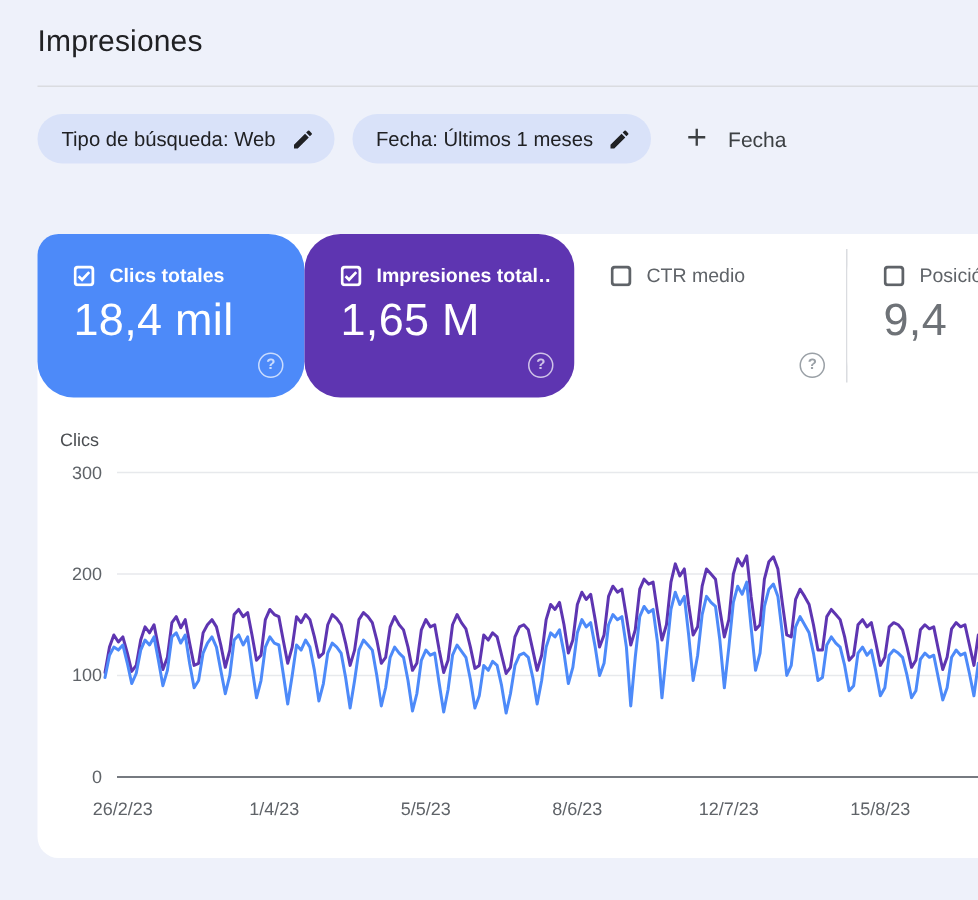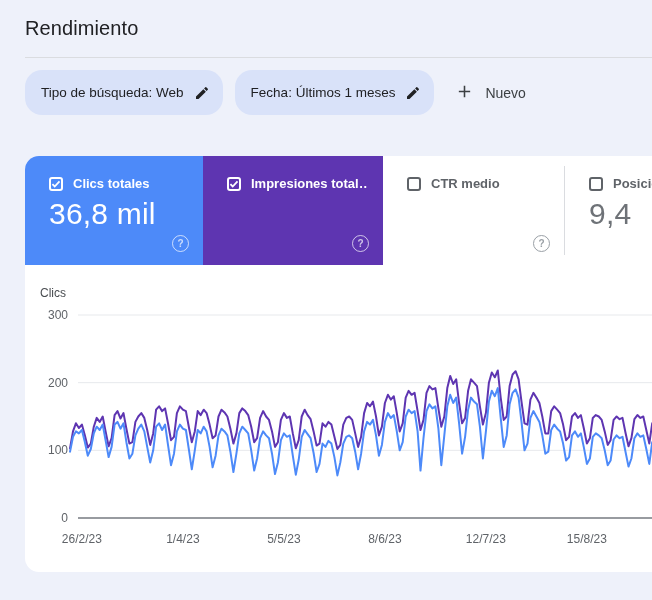--- a/index.html
+++ b/index.html
@@ -14,64 +14,64 @@
     font-size:20px;color:#202124;letter-spacing:.1px;
   }
   .header-divider{
     position:absolute;left:25px;top:57px;width:627px;height:1px;background:#dadce0;
   }
   .filters-row{
     position:absolute;left:25px;top:76px;height:33px;
     display:flex;align-items:center;gap:12px;
   }
   .chip{
-    height:45px;display:flex;align-items:center;gap:10px;
+    height:33px;display:flex;align-items:center;gap:10px;
     background:#d9e2f9;border-radius:17px;padding:0 13px 0 16px;
     font-size:13.5px;color:#202124;cursor:pointer;white-space:nowrap;
   }
   .chip svg{display:block;}
   .new-button{
     display:flex;align-items:center;gap:12px;margin-left:10px;
     font-size:14px;color:#3c4043;cursor:pointer;
   }
   .panel{
     position:absolute;left:25px;top:156px;width:735px;height:416px;
     background:#ffffff;border-radius:14px;
   }
   .cards-row{display:flex;height:109px;}
-  .metric-card{position:relative;cursor:pointer;flex:0 0 auto;}
+  .metric-card{position:relative;cursor:pointer;flex:0 0 auto;border-radius:24px;}
   .metric-card.first{border-top-left-radius:14px;}
   .card-head{
     position:absolute;left:24px;top:20px;
     display:flex;align-items:center;gap:10px;font-size:13px;font-weight:bold;
     white-space:nowrap;overflow:hidden;
   }
   .metric-card.colored .card-head{color:#ffffff;}
-  .metric-card.plain .card-head{color:#5f6368;font-weight:bold;justify-content:space-between;}
+  .metric-card.plain .card-head{color:#5f6368;font-weight:normal;justify-content:space-between;}
   .card-value{
     position:absolute;left:24px;top:41px;font-size:30px;letter-spacing:.2px;
   }
   .metric-card.colored .card-value{color:#ffffff;}
   .metric-card.plain .card-value{color:#6e7277;}
   .cb{width:14px;height:14px;flex:0 0 auto;}
   .help-icon{
     position:absolute;right:14px;bottom:13px;width:15px;height:15px;
     border:1.5px solid;border-radius:50%;
     display:flex;align-items:center;justify-content:center;
     font-size:10px;font-weight:bold;cursor:pointer;
   }
   .metric-card.colored .help-icon{color:rgba(255,255,255,.7);border-color:rgba(255,255,255,.7);}
   .metric-card.plain .help-icon{color:#9aa0a6;border-color:#9aa0a6;}
   .card-divider{width:1px;background:#dadce0;margin:10px 0;flex:0 0 auto;}
   .chart-wrap{position:absolute;left:0;top:109px;width:735px;height:307px;}
 </style>
 </head>
 <body>
 
-<div class="page-title">Rendimiento</div>
+<div class="page-title">Impresiones</div>
 <div class="header-divider"></div>
 
 <div class="filters-row">
   <div class="chip">
     <span>Tipo de búsqueda: Web</span>
     <span>
       <svg width="16" height="16" viewBox="0 0 24 24" fill="#202124">
           <path d="M3 17.25V21h3.75L17.81 9.94l-3.75-3.75L3 17.25zM20.71 7.04c.39-.39.39-1.02 0-1.41l-2.34-2.34a1 1 0 0 0-1.41 0l-1.83 1.83 3.75 3.75 1.83-1.83z"></path>
         </svg>
     </span>
@@ -83,51 +83,52 @@
           <path d="M3 17.25V21h3.75L17.81 9.94l-3.75-3.75L3 17.25zM20.71 7.04c.39-.39.39-1.02 0-1.41l-2.34-2.34a1 1 0 0 0-1.41 0l-1.83 1.83 3.75 3.75 1.83-1.83z"></path>
         </svg>
     </span>
   </div>
   <div class="new-button">
     <span>
       <svg width="17" height="17" viewBox="0 0 24 24" fill="none" stroke="#3c4043" stroke-width="2.2">
           <path d="M12 4v16M4 12h16"></path>
         </svg>
     </span>
-    <span>Nuevo</span>
+    <span>Fecha</span>
   </div>
 </div>
 
 <div class="panel">
   <div class="cards-row">
 
     <div class="metric-card colored first" style="width:178px;background:#4d8af9;">
       <div class="card-head">
         <span class="cb">
           <svg width="14" height="14" viewBox="0 0 14 14">
               <rect x="1" y="1" width="12" height="12" rx="2" fill="none" stroke="#fff" stroke-width="2"></rect>
               <path d="M3.4 7.2l2.3 2.3 4.8-5.1" fill="none" stroke="#fff" stroke-width="1.8"></path>
             </svg>
         </span>
         <span>Clics totales</span>
       </div>
-      <div class="card-value">36,8 mil</div>
+      <div class="card-value">18,4 mil</div>
       <div class="help-icon">?</div>
     </div>
 
     <div class="metric-card colored" style="width:180px;background:#5e35b1;">
       <div class="card-head" style="max-width:140px;">
         <span class="cb">
           <svg width="14" height="14" viewBox="0 0 14 14">
               <rect x="1" y="1" width="12" height="12" rx="2" fill="none" stroke="#fff" stroke-width="2"></rect>
               <path d="M3.4 7.2l2.3 2.3 4.8-5.1" fill="none" stroke="#fff" stroke-width="1.8"></path>
             </svg>
         </span>
         <span>Impresiones total…</span>
       </div>
+      <div class="card-value">1,65 M</div>
       <div class="help-icon">?</div>
     </div>
 
     <div class="metric-card plain" style="width:181px;background:#ffffff;">
       <div class="card-head">
         <span class="cb">
           <svg width="14" height="14" viewBox="0 0 14 14">
               <rect x="1" y="1" width="12" height="12" rx="2" fill="none" stroke="#5f6368" stroke-width="2"></rect>
             </svg>
         </span>

